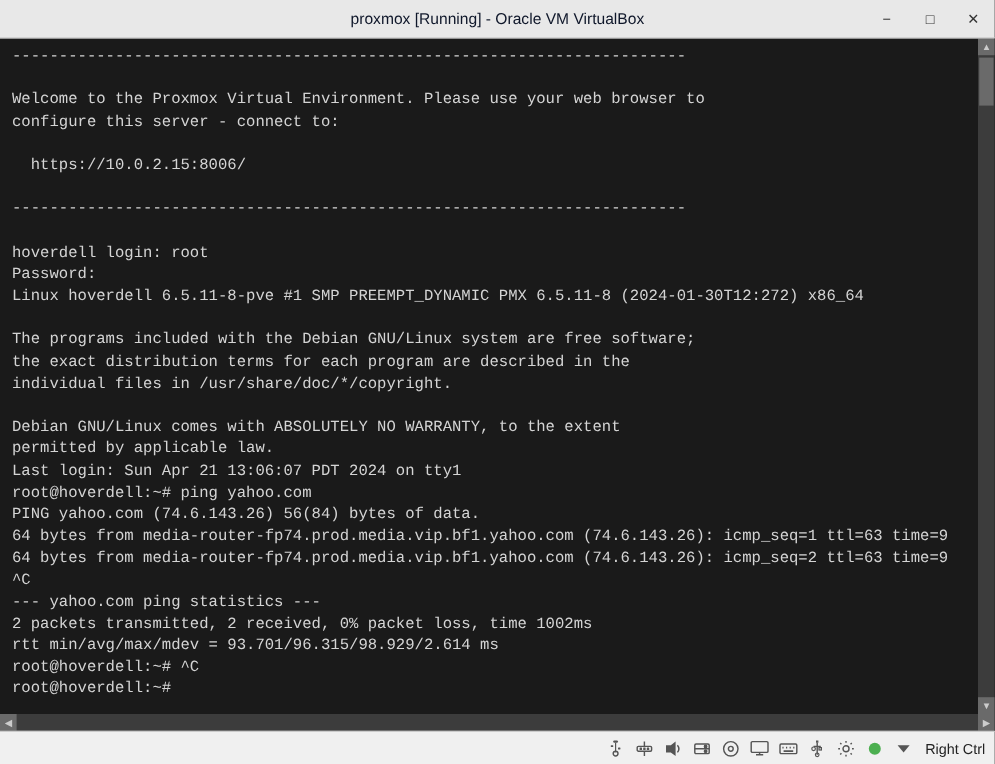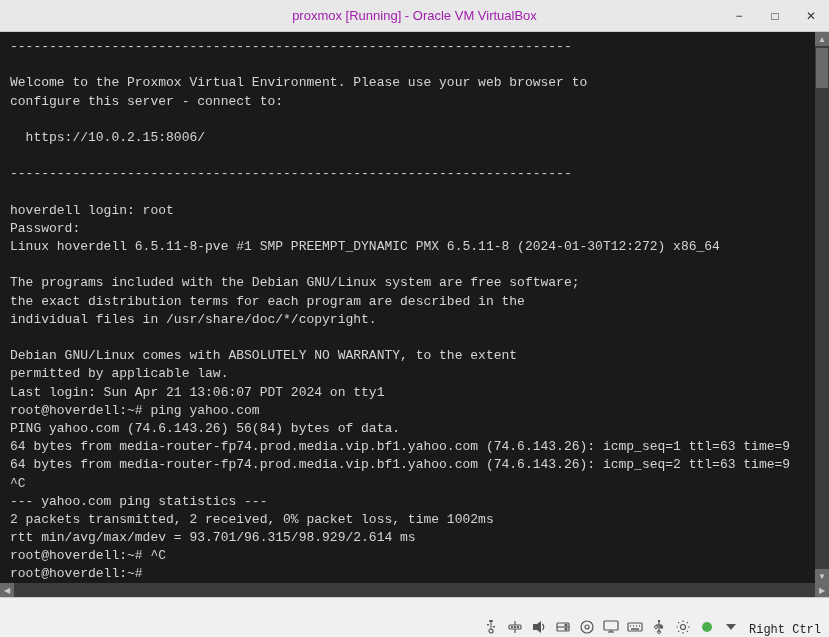--- a/index.html
+++ b/index.html
@@ -21,21 +21,21 @@
       display: flex;
       align-items: center;
       justify-content: center;
       position: relative;
       border-bottom: 1px solid #ccc;
       flex-shrink: 0;
     }
 
     .titlebar-title {
       font-size: 13px;
-      color: #a21caf;
+      color: #0f172a;
       font-weight: normal;
     }
 
     .titlebar-controls {
       position: absolute;
       right: 0;
       top: 0;
       display: flex;
       align-items: center;
       height: 100%;
@@ -162,30 +162,29 @@
     }
 
     .hscrollbar-track {
       flex: 1;
       height: 14px;
       background: #3c3c3c;
     }
 
     
     .statusbar {
-      height: 40px;
+      height: 28px;
       background: #f0f0f0;
       border-top: 1px solid #ccc;
       display: flex;
-      align-items: flex-end;
+      align-items: center;
       justify-content: flex-end;
       padding: 0 8px;
       gap: 4px;
       flex-shrink: 0;
-      font-family: Liberation Mono, monospace;
     }
 
     .status-icon {
       width: 20px;
       height: 20px;
       display: flex;
       align-items: center;
       justify-content: center;
       font-size: 13px;
       cursor: pointer;

